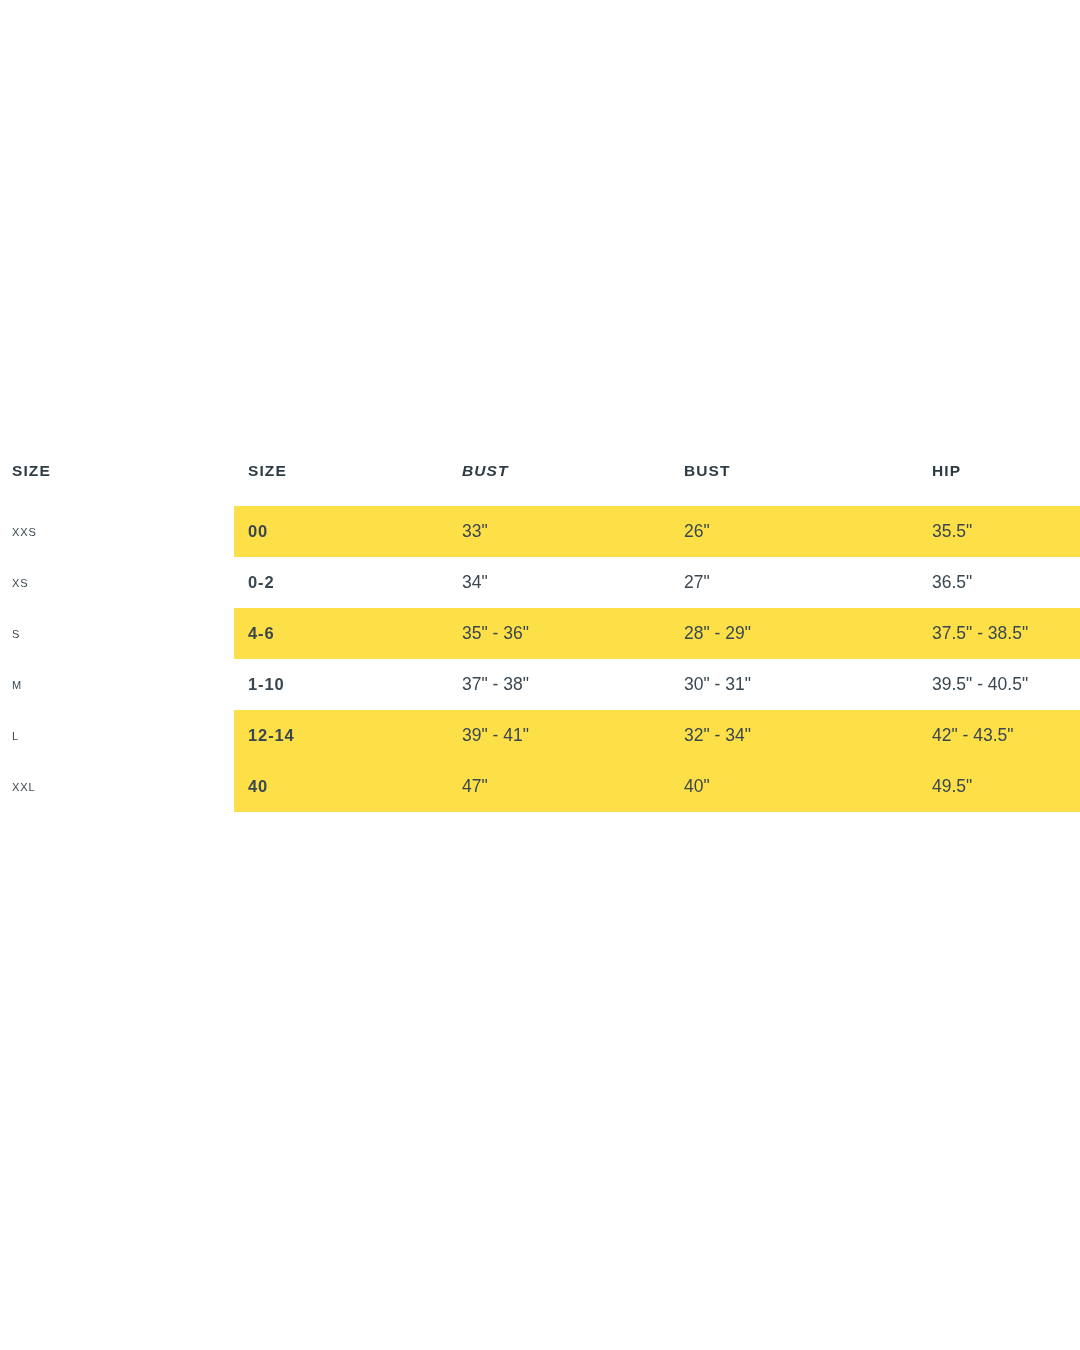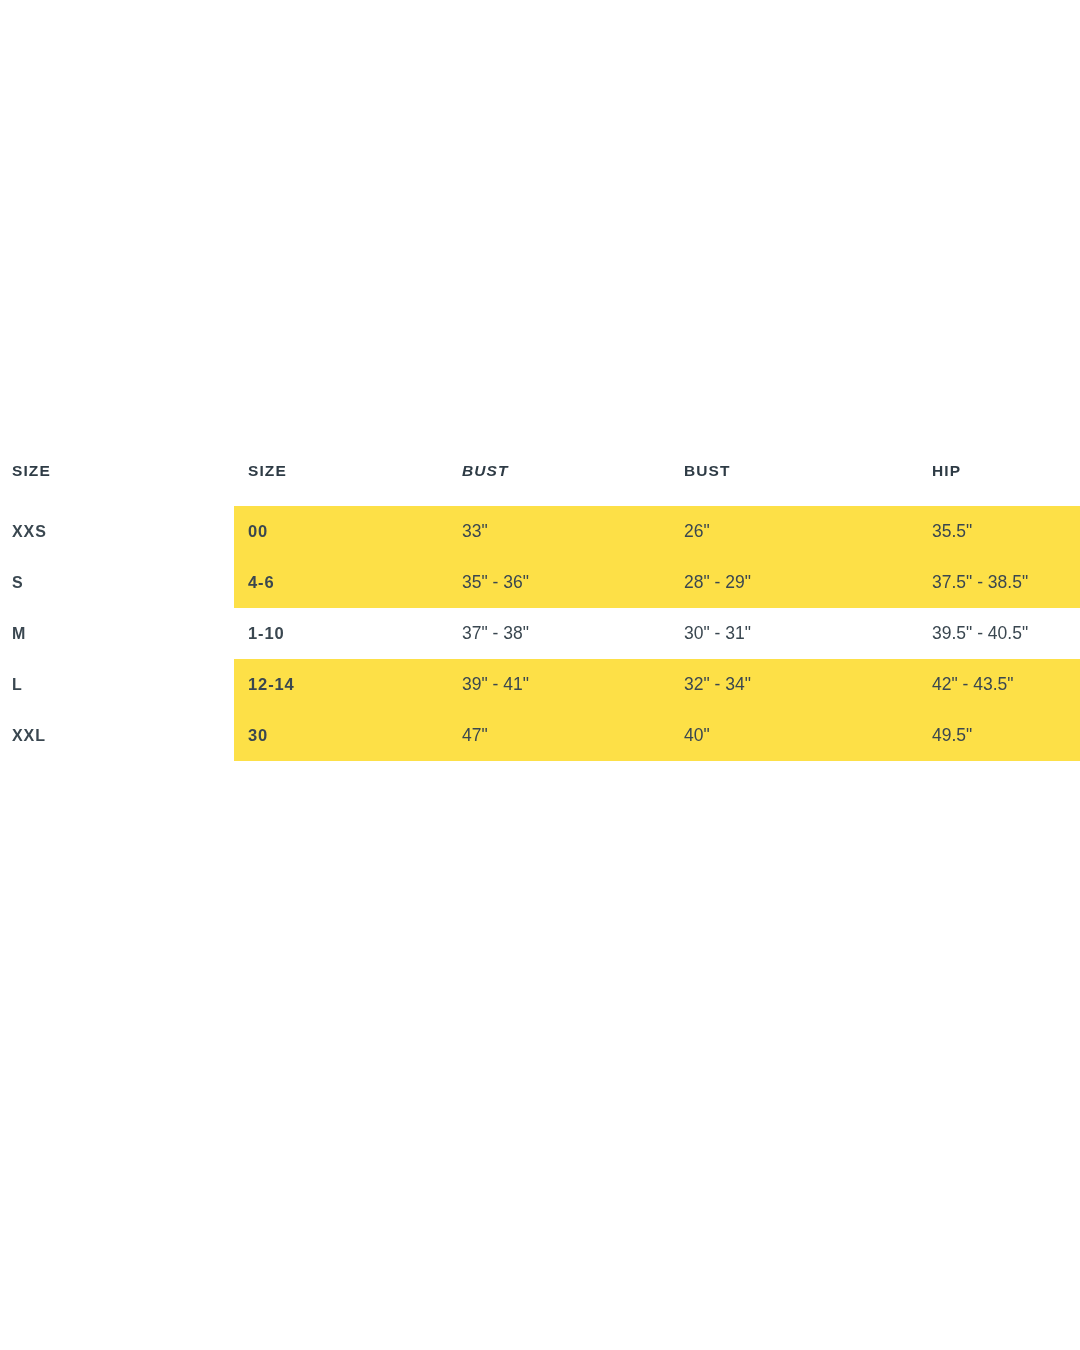--- a/index.html
+++ b/index.html
@@ -48,23 +48,23 @@
   thead th.h4 { padding-left: 0px; }
 
   tbody td {
     font-size: 17.5px;
     color: #3a4750;
     height: 51px;
     padding: 0;
     vertical-align: middle;
   }
   tbody td.col0 {
-    font-weight: bold;
+    font-weight: normal;
     letter-spacing: 0.9px;
-    font-size: 16px;
+    font-size: 11px;
     padding-left: 12px;
   }
   tbody td.col1 {
     font-weight: bold;
     letter-spacing: 0.9px;
     font-size: 16.5px;
     padding-left: 14px;
   }
   tbody td.col2 { padding-left: 0px; }
   tbody td.col3 { padding-left: 0px; }
@@ -96,20 +96,27 @@
       </tr>
     </thead>
     <tbody>
       <tr class="alt">
         <td class="col0">XXS</td>
         <td class="col1 shaded">00</td>
         <td class="col2 shaded">33"</td>
         <td class="col3 shaded">26"</td>
         <td class="col4 shaded">35.5"</td>
       </tr>
+      <tr>
+        <td class="col0">XS</td>
+        <td class="col1">0-2</td>
+        <td class="col2">34"</td>
+        <td class="col3">27"</td>
+        <td class="col4">36.5"</td>
+      </tr>
       <tr class="alt">
         <td class="col0">S</td>
         <td class="col1 shaded">4-6</td>
         <td class="col2 shaded">35" - 36"</td>
         <td class="col3 shaded">28" - 29"</td>
         <td class="col4 shaded">37.5" - 38.5"</td>
       </tr>
       <tr>
         <td class="col0">M</td>
         <td class="col1">1-10</td>
@@ -119,20 +126,20 @@
       </tr>
       <tr class="alt">
         <td class="col0">L</td>
         <td class="col1 shaded">12-14</td>
         <td class="col2 shaded">39" - 41"</td>
         <td class="col3 shaded">32" - 34"</td>
         <td class="col4 shaded">42" - 43.5"</td>
       </tr>
       <tr class="alt">
         <td class="col0">XXL</td>
-        <td class="col1 shaded">30</td>
+        <td class="col1 shaded">40</td>
         <td class="col2 shaded">47"</td>
         <td class="col3 shaded">40"</td>
         <td class="col4 shaded">49.5"</td>
       </tr>
     </tbody>
   </table>
 </div>
 
 </body></html>

